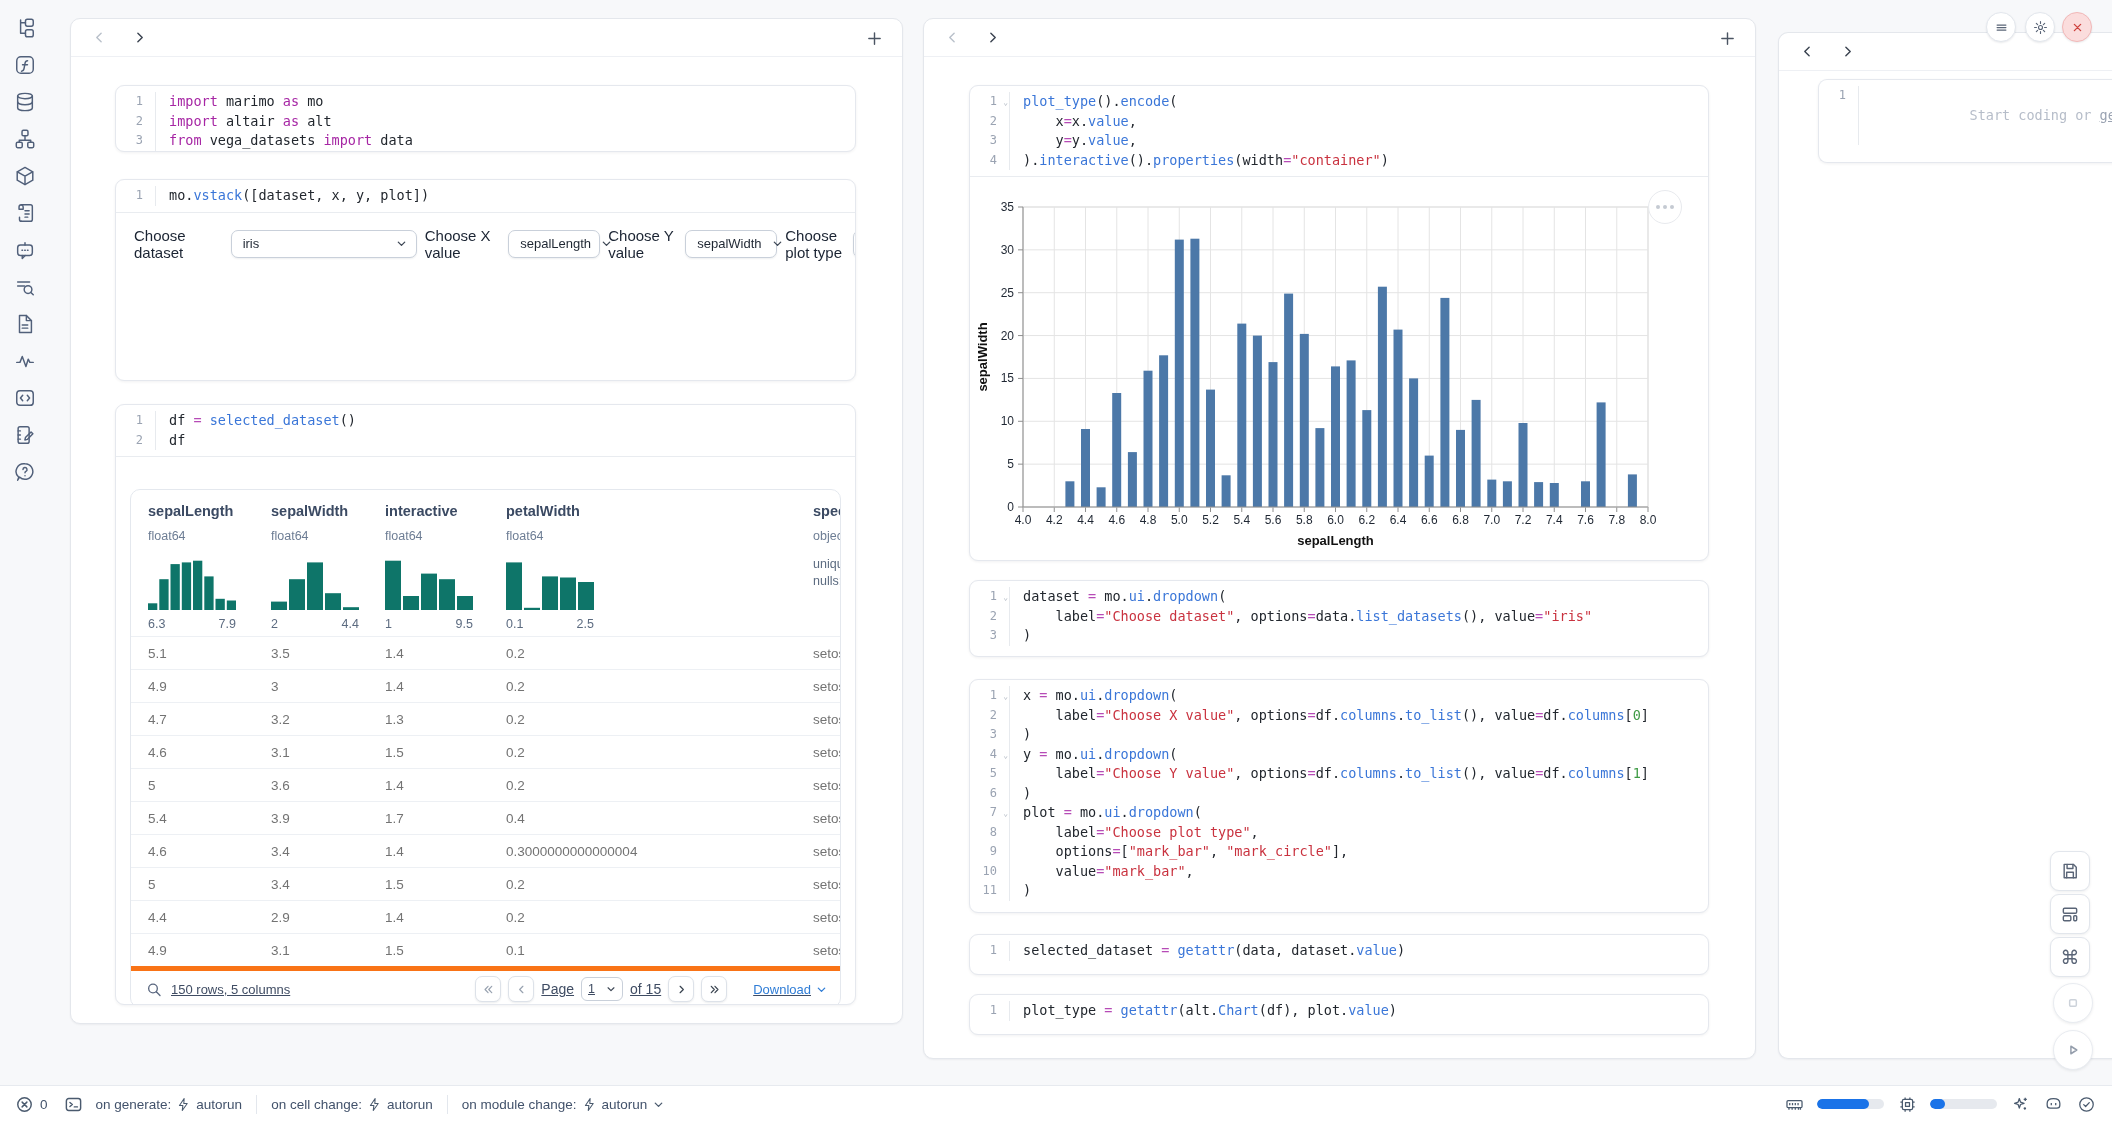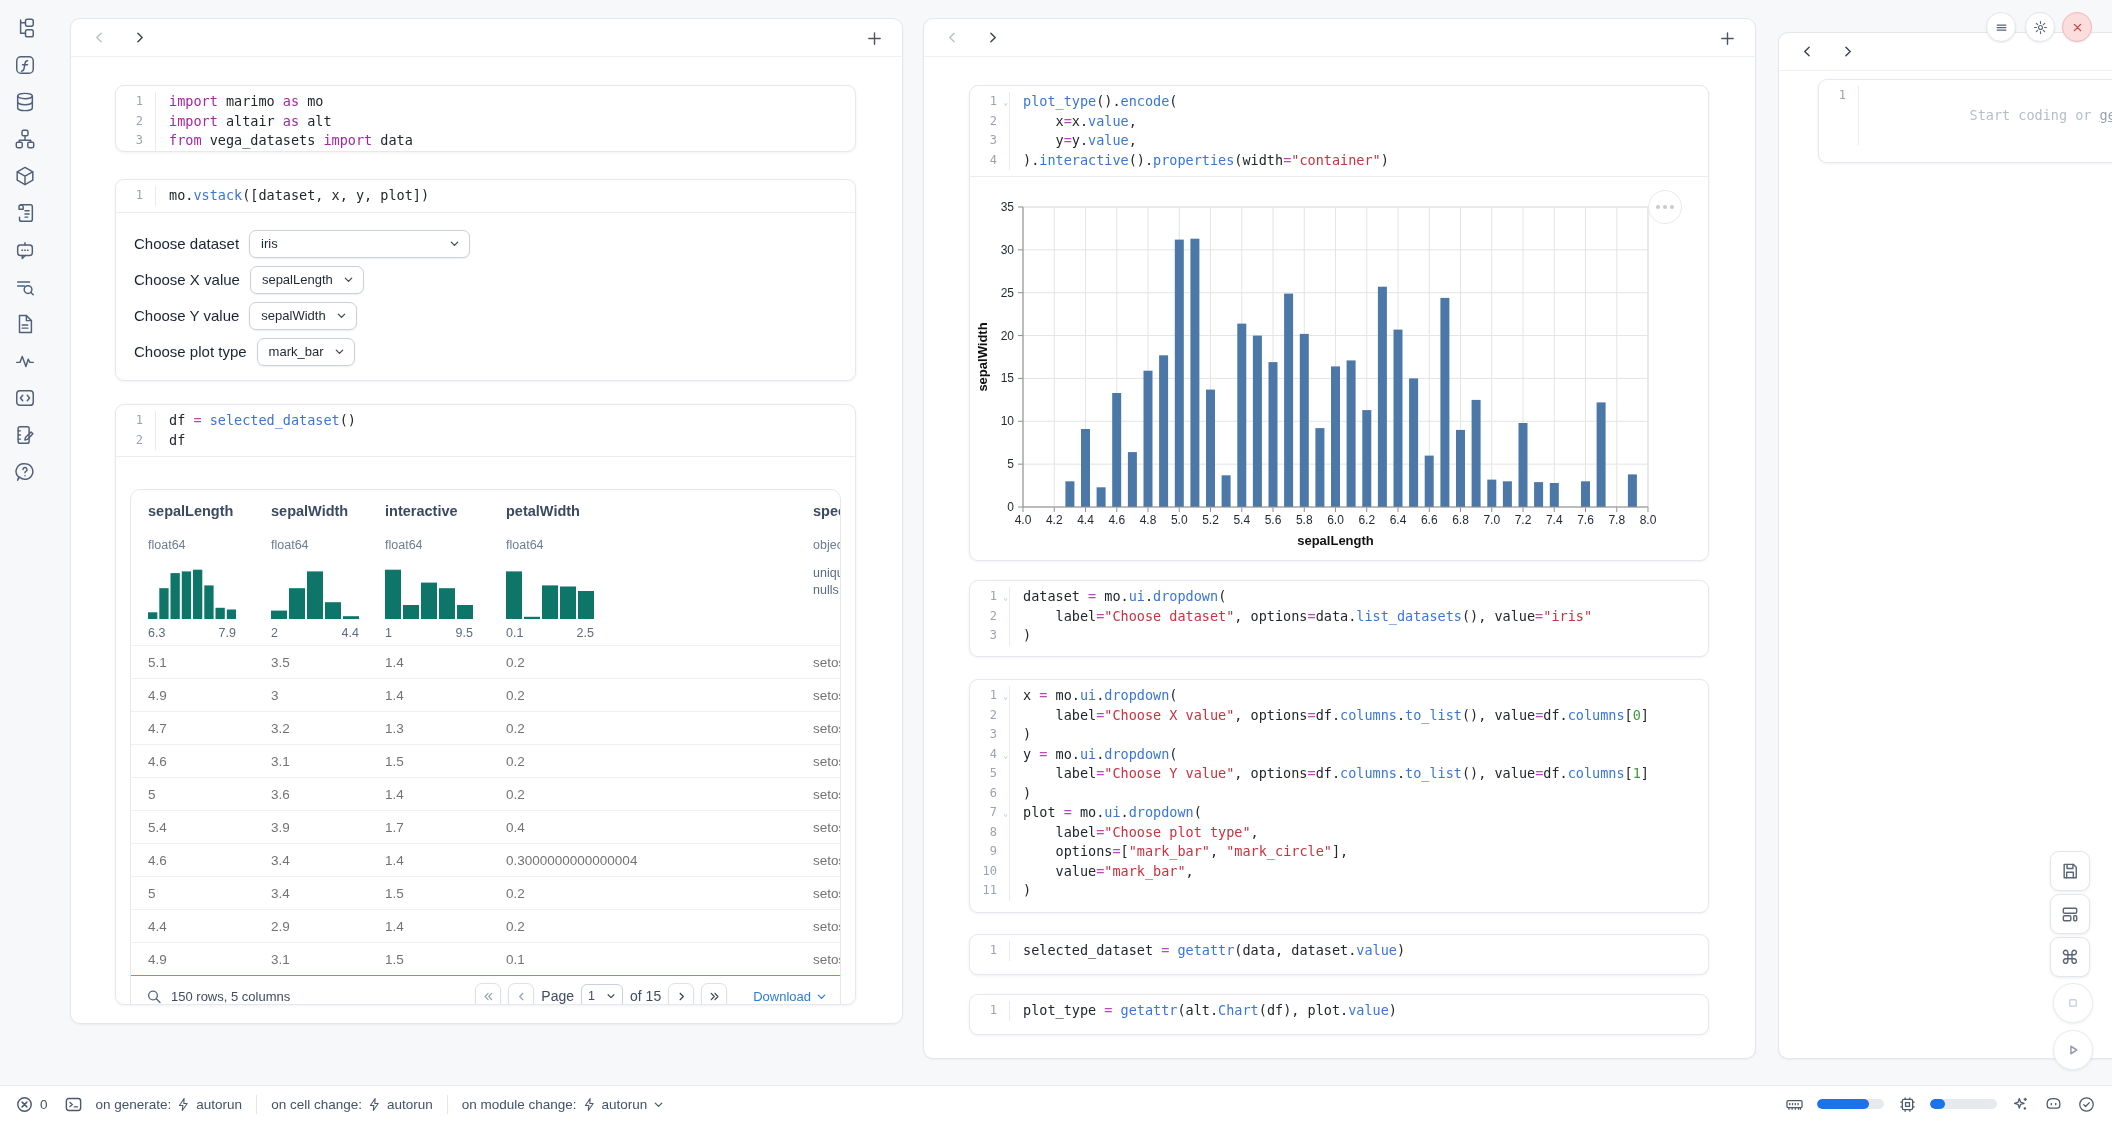--- a/index.html
+++ b/index.html
@@ -52,43 +52,43 @@
   .tk-f{color:#3a76d8;}
   .tk-s{color:#c9323f;}
   .tk-o{color:#b64bb6;}
   .tk-n{color:#3f9b45;}
   .tk-t{color:#22272e;}
   .tk-ph{color:#b6bdc9;}
   .tk-ph-link{color:#9aa3b2;text-decoration:underline;}
   .cell-output{border-top:1px solid #e9ecf0;}
 
   
-  .controls{padding:17px 18px 14px;display:flex;flex-direction:column;gap:8px;}
+  .controls{padding:17px 18px 14px;display:flex;gap:8px;}
   .ctrl-row{display:flex;align-items:center;height:28px;}
   .ctrl-label{font-size:15px;color:#1b2433;margin-right:10px;}
   .select{display:inline-flex;align-items:center;justify-content:space-between;height:28px;
           border:1px solid #c9d0da;border-radius:7px;background:#fff;padding:0 9px 0 11px;
           font-size:13px;color:#1f2733;box-shadow:0 1px 2px rgba(16,24,40,.07);gap:10px;
           min-width:92px;cursor:pointer;}
   .ctrl-row:first-child .select{width:221px;}
   .select svg{width:11px;height:11px;color:#3c4654;flex:0 0 11px;}
 
   
   .table-wrap{margin:32px 14px 13px;border:1px solid #e4e8ee;border-radius:10px;overflow:hidden;background:#fff;}
   .tgrid{display:grid;grid-template-columns:123px 114px 121px 307px 1fr;}
   .thead{padding:13px 0 5px 17px;}
   .th .col-name{font-size:14.5px;font-weight:bold;color:#3b4a63;}
-  .th .col-type{font-size:12.5px;color:#6d7d94;margin-top:19px;}
+  .th .col-type{font-size:12.5px;color:#6d7d94;margin-top:10px;}
   .th .hist{margin-top:9px;}
   .th .minmax{display:flex;justify-content:space-between;width:88px;font-size:12.5px;color:#5c6b80;margin-top:3px;}
   .th .colstats{margin-top:13px;font-size:12.5px;color:#5c6b80;line-height:17px;}
   .trow{height:33px;align-items:center;padding-left:17px;border-top:1px solid #edf0f4;
         font-size:13.5px;color:#737373;white-space:nowrap;}
-  .tfoot{height:41px;border-top:1px solid #f97316;display:flex;align-items:center;
-         padding:0 13px 0 15px;font-size:13px;color:#3f4c63;}
+  .tfoot{height:41px;border-top:5px solid #f97316;display:flex;align-items:center;
+         padding:0 13px 0 15px;font-size:13px;color:#3f4c63;text-decoration:underline;}
   .tfoot .info{margin-left:9px;}
   .pager{margin-left:auto;display:flex;align-items:center;gap:7px;}
   .pg-btn{width:26px;height:26px;border:1px solid #dde2e9;border-radius:7px;background:#fff;
           box-shadow:0 1px 2px rgba(16,24,40,.08);display:flex;align-items:center;justify-content:center;cursor:pointer;}
   .pg-btn svg{width:11px;height:11px;}
   .pg-dim{color:#98a2b0;}
   .pg-dark{color:#39434f;}
   .pg-label{font-size:14px;color:#3f4c63;}
   .page-select{height:24px;min-width:42px;border:1px solid #c9d0da;border-radius:6px;background:#fff;
                display:inline-flex;align-items:center;justify-content:space-between;padding:0 6px;gap:6px;

